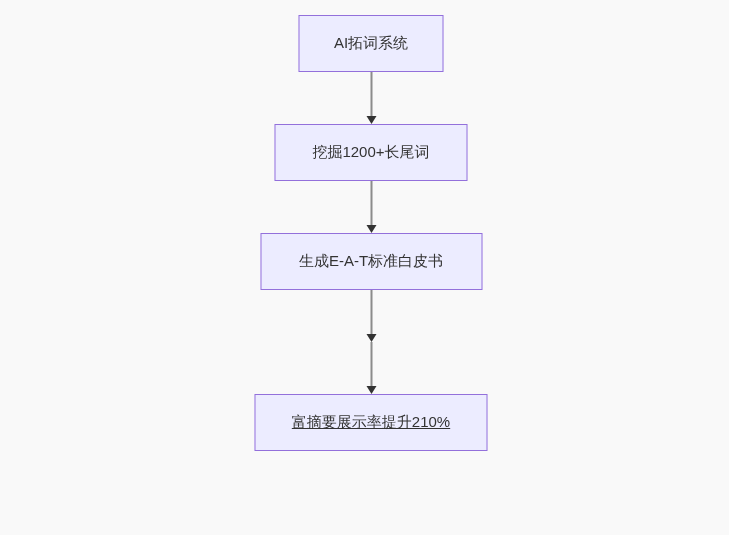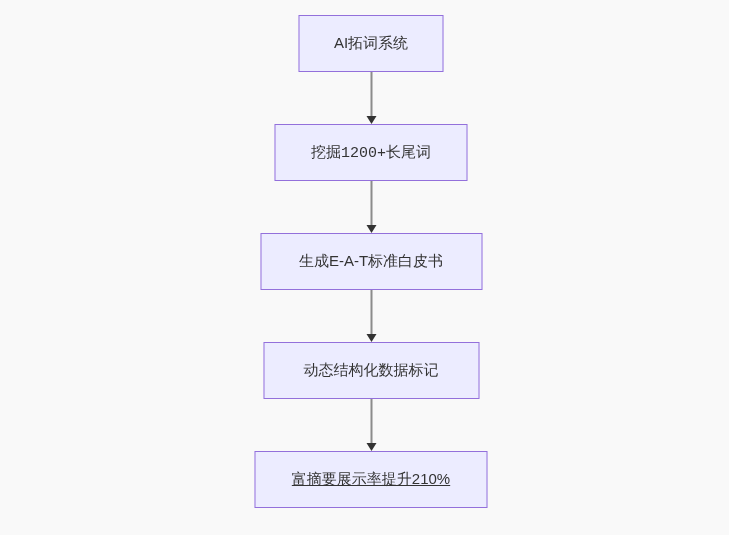--- a/index.html
+++ b/index.html
@@ -30,21 +30,21 @@
     border: 1px solid #9370db;
     display: flex;
     align-items: center;
     justify-content: center;
     color: #333333;
     font-size: 15px;
     white-space: nowrap;
     text-align: center;
   }
   .n1 { width: 145px; }
-  .n2 { width: 193px; font-family: Liberation Mono, monospace; }
+  .n2 { width: 193px; }
   .n3 { width: 222px; }
   .n4 { width: 216px; }
   .n5 { width: 233px; text-decoration: underline; }
   .edge {
     height: 52px;
     display: flex;
     flex-direction: column;
     align-items: center;
   }
   .edge-line {
@@ -79,21 +79,20 @@
     <div class="edge-head"></div>
   </div>
 
   <div class="node n3">生成E-A-T标准白皮书</div>
 
   <div class="edge">
     <div class="edge-line"></div>
     <div class="edge-head"></div>
   </div>
 
-  <div class="node n4">动态结构化数据标记</div>
 
   <div class="edge">
     <div class="edge-line"></div>
     <div class="edge-head"></div>
   </div>
 
   <div class="node n5">富摘要展示率提升210%</div>
 
 </div>
 

